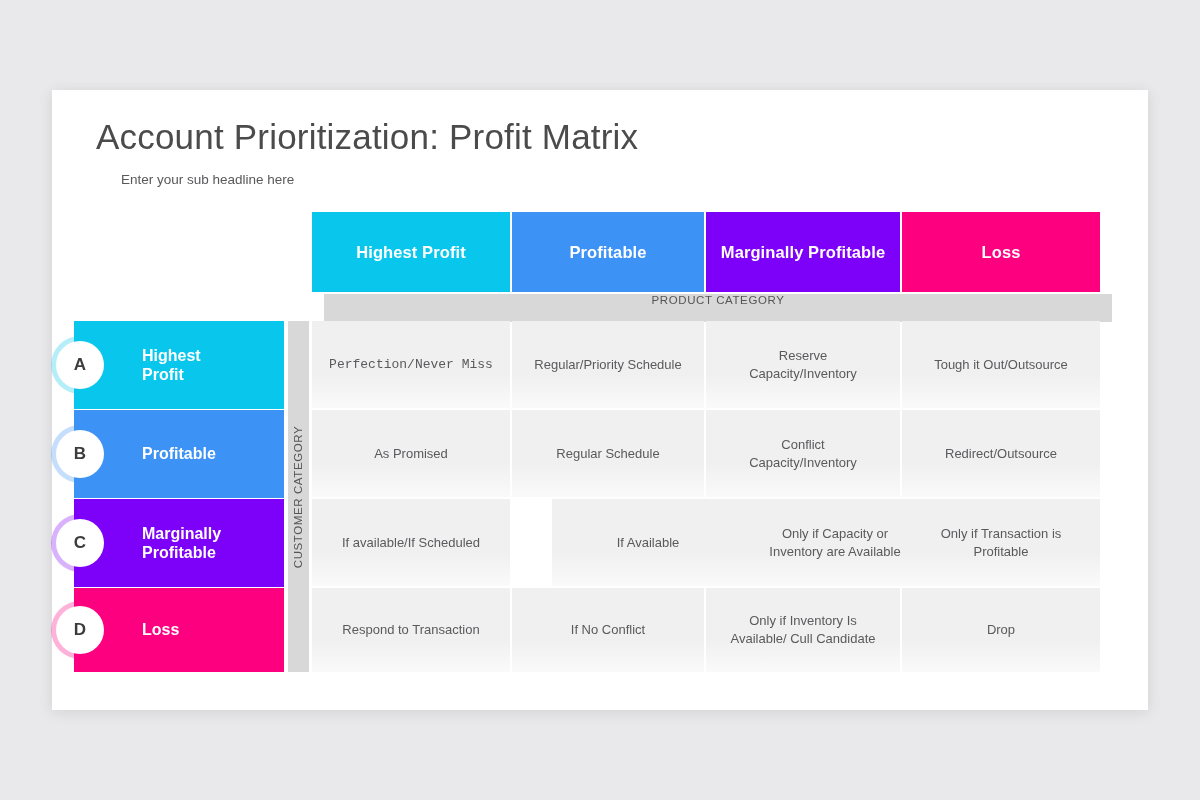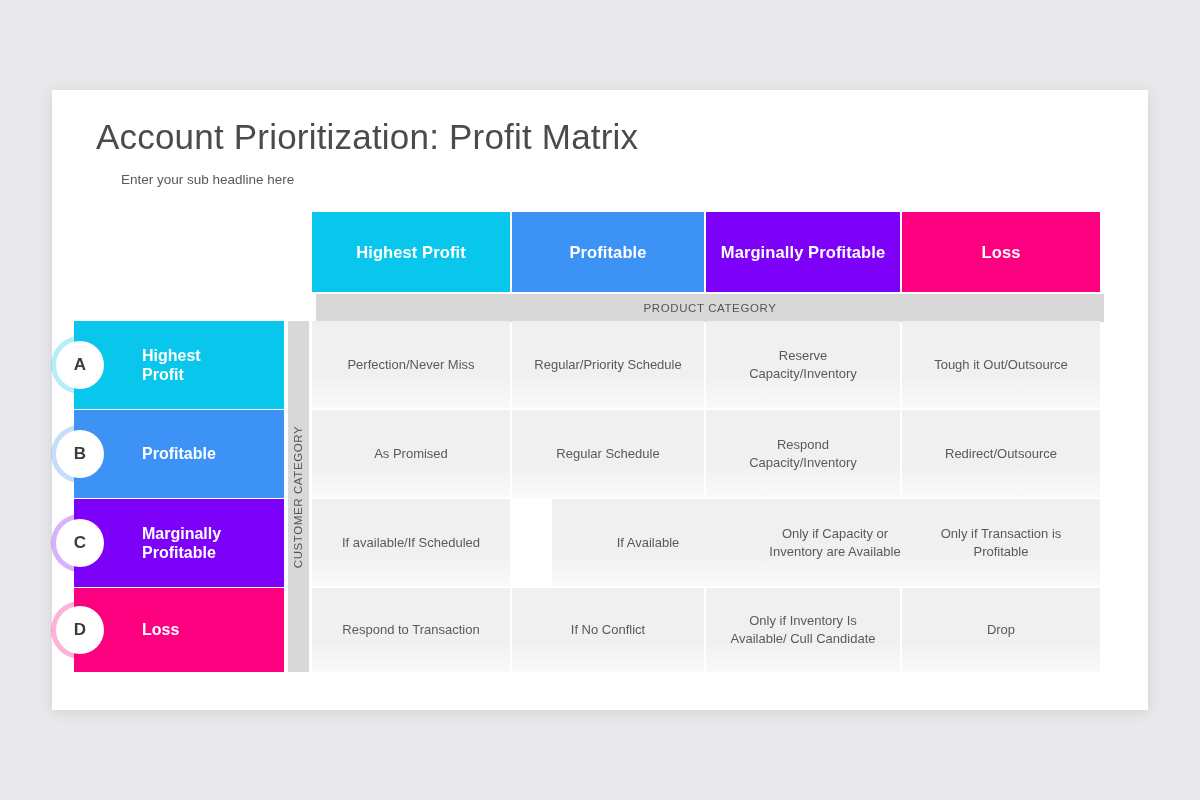--- a/index.html
+++ b/index.html
@@ -61,27 +61,27 @@
     white-space: nowrap;
   }
   .ch0 { left: 260px; width: 198px; }
   .ch1 { left: 460px; width: 192px; }
   .ch2 { left: 654px; width: 194px; }
   .ch3 { left: 850px; width: 198px; }
 
   
   #product-category-band {
     position: absolute;
-    left: 264px;
+    left: 272px;
     top: 204px;
     width: 788px;
     height: 28px;
     background: #d8d8d8;
     display: flex;
-    align-items: center;
+    align-items: flex-start;
     justify-content: center;
     font-size: 11.5px;
     color: #555557;
     letter-spacing: .6px;
   }
 
   
   #customer-category-band {
     position: absolute;
     left: 236px;
@@ -204,21 +204,21 @@
   <div class="badge bd2" style="top: 429px; box-shadow: rgba(125, 0, 248, 0.3) 0px 0px 0px 5px;">C</div>
 
   <div class="row-bar rb3" style="background: rgb(252, 0, 128); top: 498px; height: 84px;">
     <div class="row-bar-label">
       <div>Loss</div>
     </div>
   </div>
   <div class="badge bd3" style="top: 516px; box-shadow: rgba(252, 0, 128, 0.3) 0px 0px 0px 5px;">D</div>
 
   <div id="matrix-cells">
-      <div class="cell" style="left: 260px; top: 231px; width: 198px; height: 87px;">
+      <div class="cell" style="left: 260px; top: 231px; width: 198px; height: 87px; font-family: Liberation Mono, monospace;">
         <div>
           <div>Perfection/Never Miss</div>
         </div>
       </div>
       <div class="cell" style="left: 460px; top: 231px; width: 192px; height: 87px;">
         <div>
           <div>Regular/Priority Schedule</div>
         </div>
       </div>
       <div class="cell" style="left: 654px; top: 231px; width: 194px; height: 87px;">
@@ -237,21 +237,21 @@
           <div>As Promised</div>
         </div>
       </div>
       <div class="cell" style="left: 460px; top: 320px; width: 192px; height: 87px;">
         <div>
           <div>Regular Schedule</div>
         </div>
       </div>
       <div class="cell" style="left: 654px; top: 320px; width: 194px; height: 87px;">
         <div>
-          <div>Respond</div>
+          <div>Conflict</div>
           <div>Capacity/Inventory</div>
         </div>
       </div>
       <div class="cell" style="left: 850px; top: 320px; width: 198px; height: 87px;">
         <div>
           <div>Redirect/Outsource</div>
         </div>
       </div>
       <div class="cell" style="left: 260px; top: 409px; width: 198px; height: 87px;">
         <div>

